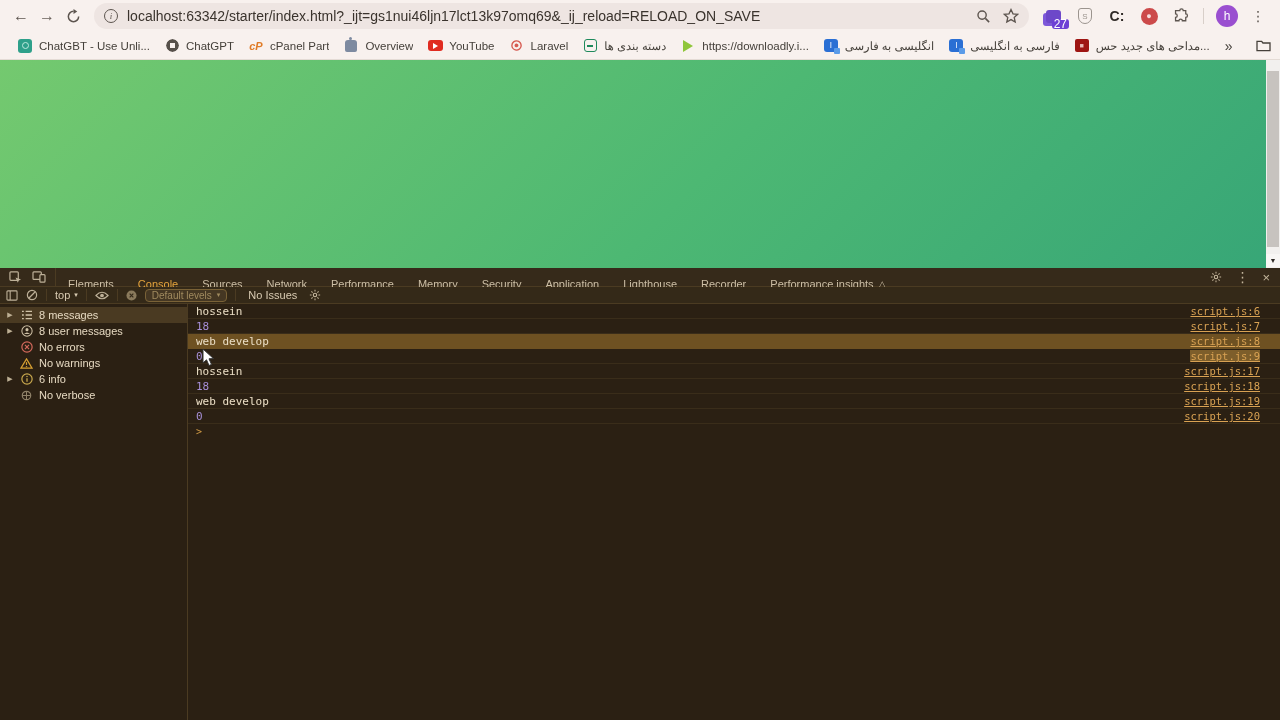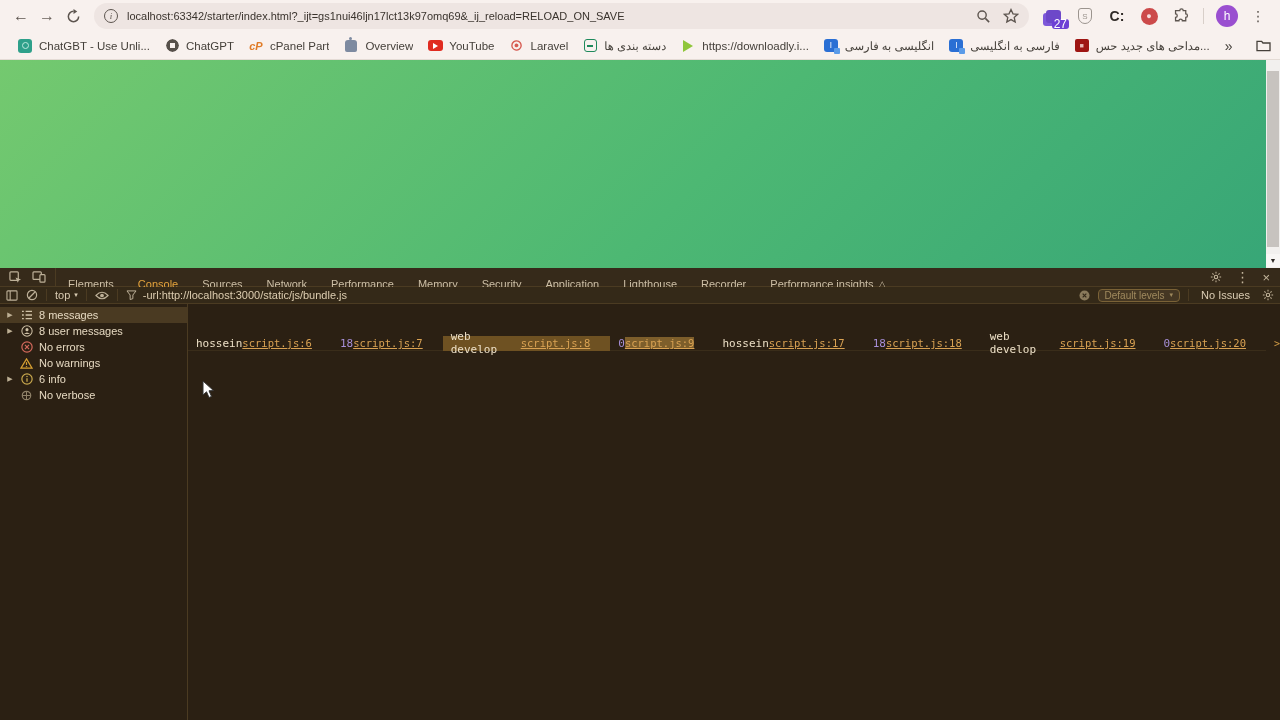--- a/index.html
+++ b/index.html
@@ -9,21 +9,21 @@
   
   .toolbar { height:32px; background:#f8f1ee; display:flex; align-items:center; padding:0 8px; }
   .navbtn { width:26px; height:26px; display:flex; align-items:center; justify-content:center;
             color:#5d554f; font-size:16px; border-radius:50%; flex:0 0 auto; }
   .navbtn.fwd { color:#6a625c; }
   .omnibox { flex:1; height:26px; background:#eee5e2; border-radius:13px; margin:0 8px;
              display:flex; align-items:center; padding:0 10px; min-width:0; }
   .info-ic { width:14px; height:14px; border:1.2px solid #5d554f; border-radius:50%;
              color:#5d554f; font-size:9px; line-height:12px; text-align:center;
              font-family:"Liberation Serif", serif; font-style:italic; flex:0 0 auto; }
-  .url { color:#3a332d; font-size:11px; margin-left:9px; white-space:nowrap; overflow:hidden;
+  .url { color:#3a332d; font-size:14px; margin-left:9px; white-space:nowrap; overflow:hidden;
          flex:1; }
   .omni-right { display:flex; align-items:center; gap:12px; margin-left:8px; flex:0 0 auto; }
   .ic { display:inline-flex; align-items:center; justify-content:center; }
   .ext-tray { display:flex; align-items:center; gap:12px; padding:0 6px; flex:0 0 auto; }
   .ext { position:relative; width:20px; height:20px; display:flex; align-items:center; justify-content:center; }
   .ext-badge { position:absolute; right:-6px; bottom:-3px; background:#6d3fd4; color:#fff;
                font-size:12px; padding:0 2px; border-radius:3px; line-height:10px; }
   .purple-sq { width:15px; height:13px; background:#6d48c9; border-radius:3px;
                box-shadow:-3px 3px 0 #7d58d9; }
   .shield { width:14px; height:16px; border:1.6px solid #9b948e; border-radius:3px 3px 7px 7px;
@@ -93,21 +93,21 @@
             padding:0 6px; height:13px; display:flex; align-items:center; gap:5px; font-size:10px; }
   .noissues { color:#d9cbb2; padding:0 4px; }
 
   .dt-body { flex:1; display:flex; min-height:0; }
   .dt-side { width:188px; border-right:1px solid #4b3b22; padding-top:3px; flex:0 0 auto; }
   .side-row { height:16px; display:flex; align-items:center; gap:6px; padding-left:6px; color:#e6d9c1; }
   .side-row.sel { background:#4a3a22; }
   .tw { width:8px; font-size:7px; color:#bdaf94; text-align:center; flex:0 0 auto; }
   .sic { width:13px; height:13px; flex:0 0 auto; display:flex; align-items:center; justify-content:center; }
 
-  .dt-console { flex:1; display:flex; flex-direction:row; font-family:"DejaVu Sans Mono", monospace; min-width:0; position:relative;margin-top:32px; }
+  .dt-console { flex:1; display:flex; flex-direction:column; font-family:"DejaVu Sans Mono", monospace; min-width:0; position:relative; }
   .crow { height:15px; display:flex; align-items:center; padding:0 20px 0 8px; border-bottom:1px solid #3a2d1a; }
   .crow.hovered { background:#6e5122; border-bottom-color:#6e5122; }
   .cmsg { flex:1; font-size:11px; color:#ecdfc6; }
   .cmsg.number { color:#a78fd8; }
   .clink { font-size:10.5px; color:#d9a253; text-decoration:underline; }
   .clink.hl { background:#7d5e2b; }
   .prompt-row { height:15px; display:flex; align-items:center; padding-left:8px; border-bottom:none; }
   .prompt { color:#d09a45; font-size:10px; }
 
   .cursor { position:absolute; left:14px; top:44px; width:13px; height:19px; z-index:5; }
@@ -323,28 +323,20 @@
       <span style="font-size:7px;">▾</span>
     </span>
     <span class="fb-div"></span>
     <span class="ic">
       <svg width="14" height="11" viewBox="0 0 15 11">
           <path d="M1 5.5 Q7.5 -1.5 14 5.5 Q7.5 12.5 1 5.5 z" fill="none" stroke="#bdb098" stroke-width="1.2"></path>
           <circle cx="7.5" cy="5.5" r="2" fill="#bdb098"></circle>
         </svg>
     </span>
     <span class="fb-div"></span>
-    <span class="fb-filter">
-      <span class="ic">
-        <svg width="11" height="10" viewBox="0 0 12 11">
-            <path d="M1 1 h10 L7.5 5.5 v4 l-3 1 v-5 z" fill="none" stroke="#bdb098" stroke-width="1.1"></path>
-          </svg>
-      </span>
-      <span>-url:http://localhost:3000/static/js/bundle.js</span>
-    </span>
     <span class="ic">
       <svg width="11" height="11" viewBox="0 0 12 12">
           <circle cx="6" cy="6" r="5.5" fill="#8a7a5c"></circle>
           <path d="M4 4 l4 4 M8 4 l-4 4" stroke="#342918" stroke-width="1.3"></path>
         </svg>
     </span>
     <span class="levels">
       <span>Default levels</span>
       <span style="font-size:7px;">▾</span>
     </span>

